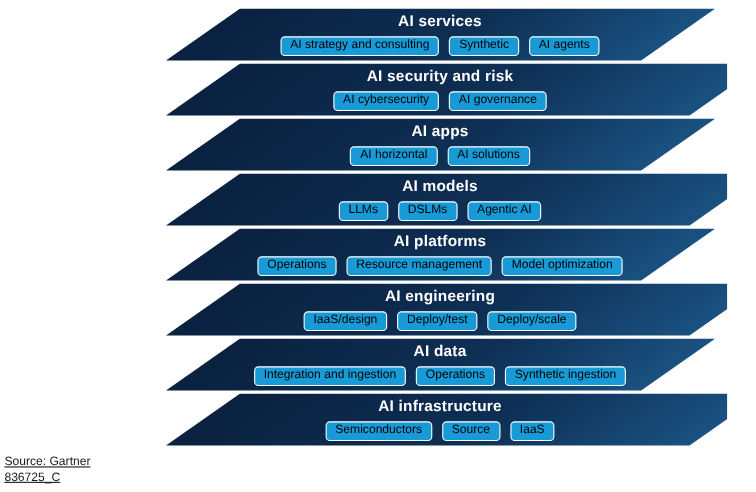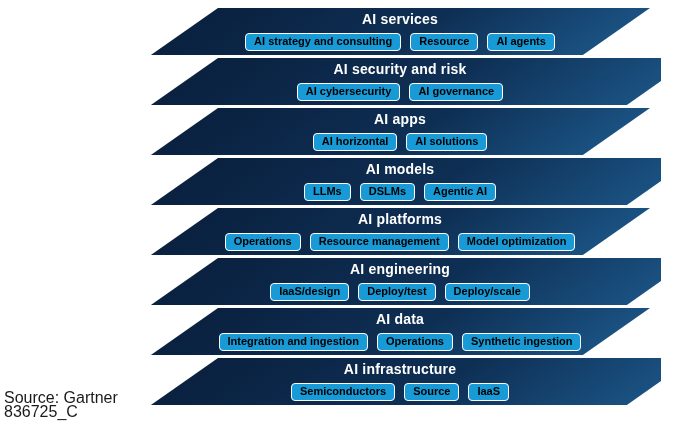--- a/index.html
+++ b/index.html
@@ -46,40 +46,40 @@
   .pill {
     display: inline-block;
     margin: 0 4.5px;
     padding: 1px 8px 2px 8px;
     background: var(--pill-bg, #189ad6);
     border: 1px solid var(--pill-border, #ffffff);
     border-radius: 4px;
     font-size: 11px;
     line-height: 13px;
     color: var(--pill-text, #000000);
-    font-weight: bold;
   }
   .footer {
     position: absolute;
     left: 4px;
-    top: 391px;
-    font-size: 16px;
+    top: 413px;
+    font-size: 11px;
     line-height: 14px;
     color: #1a1a1a;
+    text-decoration: underline;
   }
 </style>
 </head>
 <body>
 
 <div id="canvas">
   <div id="stack">
       <div class="band" style="top: 8px;"></div>
       <div class="band-content" style="top: 8px;">
         <div class="band-title">AI services</div>
-        <div class="pill-row"><span class="pill">AI strategy and consulting</span><span class="pill">Resource</span><span class="pill">AI agents</span></div>
+        <div class="pill-row"><span class="pill">AI strategy and consulting</span><span class="pill">Synthetic</span><span class="pill">AI agents</span></div>
       </div>
       <div class="band band-long" style="top: 58px;"></div>
       <div class="band-content" style="top: 58px;">
         <div class="band-title">AI security and risk</div>
         <div class="pill-row"><span class="pill">AI cybersecurity</span><span class="pill">AI governance</span></div>
       </div>
       <div class="band" style="top: 108px;"></div>
       <div class="band-content" style="top: 108px;">
         <div class="band-title">AI apps</div>
         <div class="pill-row"><span class="pill">AI horizontal</span><span class="pill">AI solutions</span></div>

